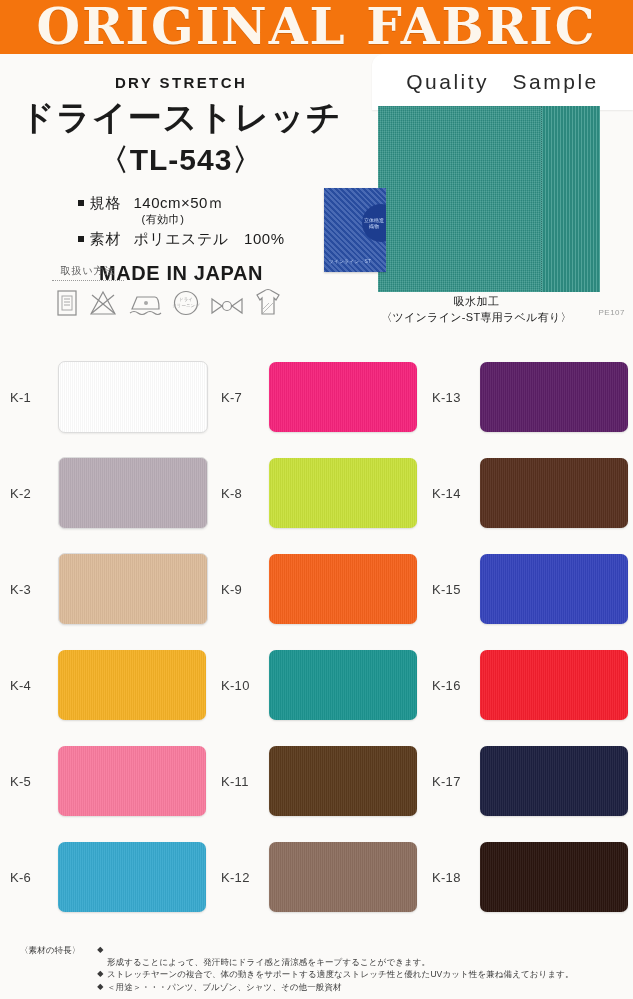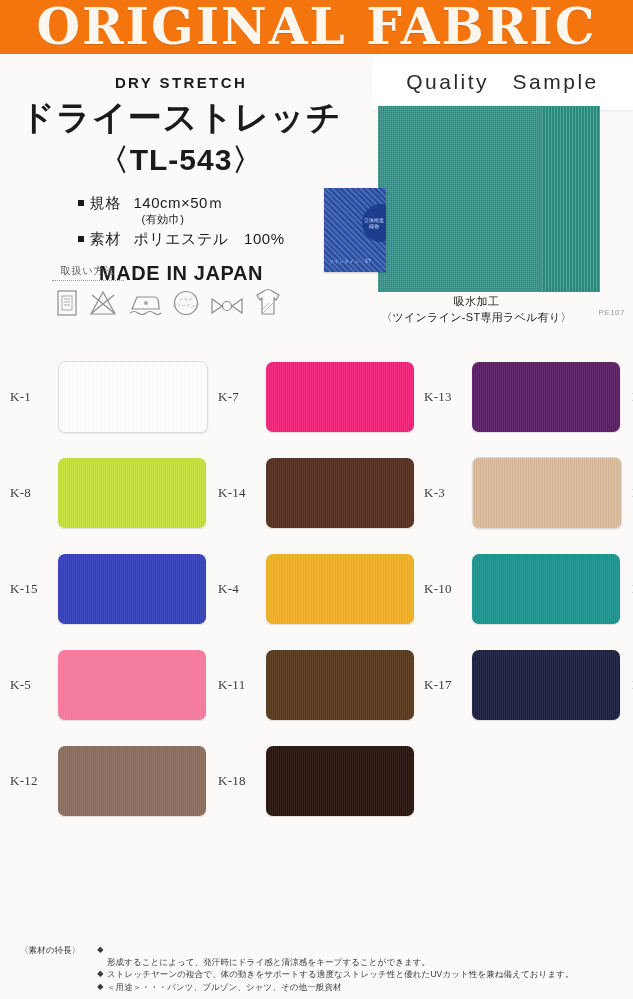--- a/index.html
+++ b/index.html
@@ -234,24 +234,23 @@
     font-size: 8px;
     color: #9b9b9b;
     letter-spacing: .5px;
   }
 
   
   .grid {
     position: relative;
     padding: 10px 0 0 0;
     display: grid;
-    grid-template-columns: repeat(4, 1fr);
+    grid-template-columns: repeat(3, 1fr);
     column-gap: 0;
     row-gap: 0;
-    font-family: Liberation Serif, serif;
   }
   .cell {
     display: flex;
     align-items: center;
     height: 96px;
     padding-left: 10px;
   }
   .cell-label {
     width: 48px;
     font-size: 13px;

